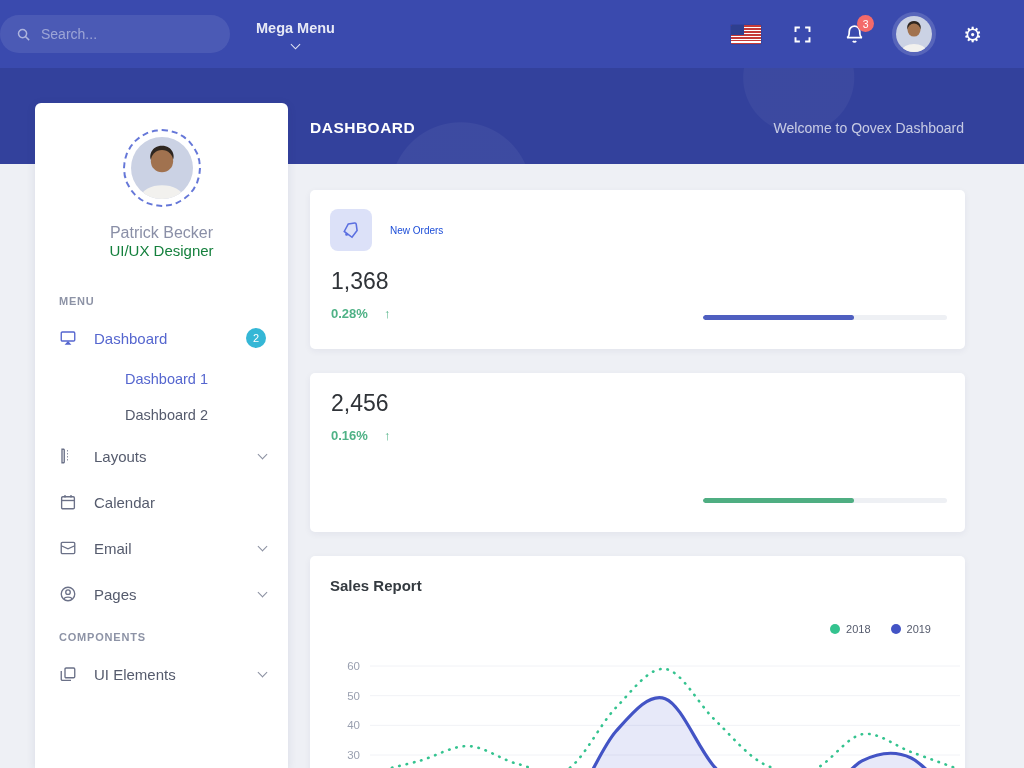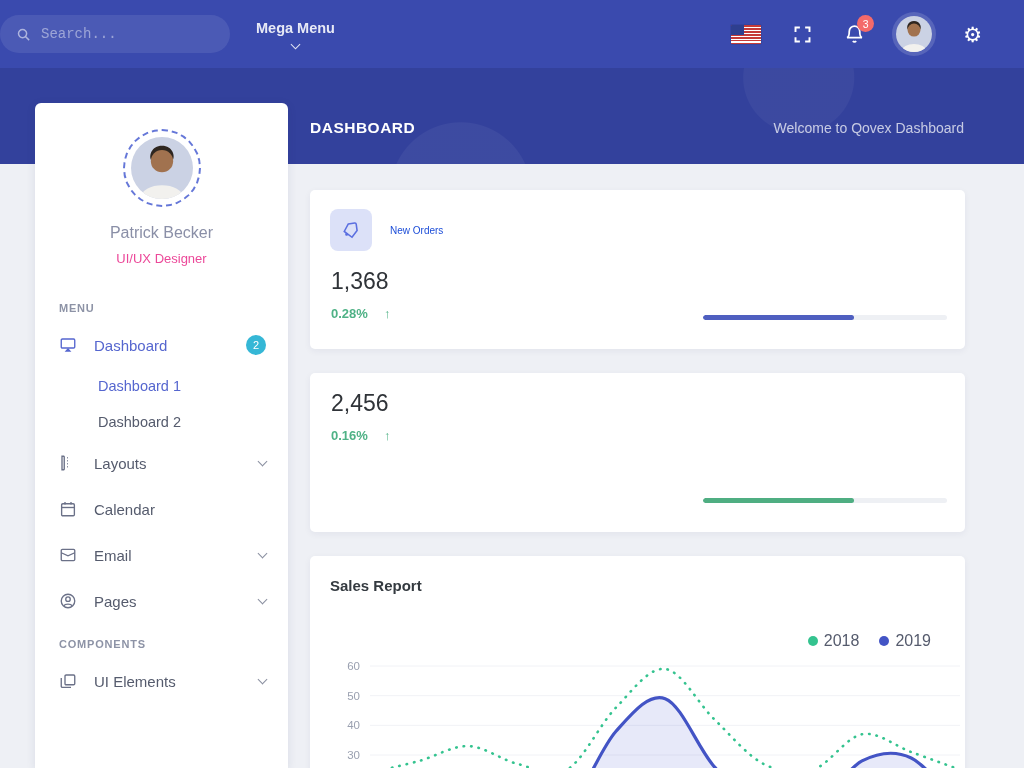--- a/index.html
+++ b/index.html
@@ -8,21 +8,21 @@
   #stage { position:relative; width:1024px; height:768px; overflow:hidden; background:#eef0f5; }
 
   
   .topbar { position:absolute; top:0; left:0; right:0; height:68px; background:#3a4aae; z-index:6;
             display:flex; align-items:center; }
   .brand { width:310px; display:flex; align-items:center; gap:9px; padding-left:58px; flex:none; }
   .brand-text { color:#fff; font-size:19px; font-weight:bold; letter-spacing:2.5px; }
   .search-box { width:230px; height:38px; background:rgba(255,255,255,0.09); border-radius:30px;
                 display:flex; align-items:center; padding:0 16px; gap:10px; flex:none; }
   .search-box input { background:transparent; border:none; outline:none; color:#fff; font-size:14px; width:100%;
-                      font-family:Liberation Mono, monospace; }
+                      font-family:Liberation Sans, sans-serif; }
   .search-box input::placeholder { color:rgba(255,255,255,0.45); }
   .mega-menu { margin-left:26px; display:flex; align-items:center; gap:9px;
                color:rgba(255,255,255,0.88); font-size:14.5px; cursor:pointer;flex-direction:column; }
   .chev-down-white { width:7px; height:7px; border-right:1.6px solid rgba(255,255,255,0.85);
                      border-bottom:1.6px solid rgba(255,255,255,0.85); transform:rotate(45deg); margin-top:-4px; }
   .topbar-right { margin-left:auto; display:flex; align-items:center; gap:31px; padding-right:42px; }
   .flag { width:30px; height:19px; position:relative; border-radius:1px; overflow:hidden;
           background:repeating-linear-gradient(180deg,#c53a38 0 1.5px,#ffffff 1.5px 3px); box-shadow:0 0 0 1px rgba(0,0,0,0.08); }
   .flag .canton { position:absolute; top:0; left:0; width:13px; height:10px; background:#2e3f8f; }
   .icon-btn { position:relative; color:#fff; display:flex; align-items:center; justify-content:center; cursor:pointer; }
@@ -41,54 +41,54 @@
   .page-subtitle { color:rgba(255,255,255,0.72); font-size:14px; }
 
   
   .sidebar { position:absolute; top:103px; left:35px; width:253px; bottom:0; background:#fff;
              border-radius:6px 6px 0 0; box-shadow:0 2px 10px rgba(30,40,90,0.10); z-index:5; }
   .profile { text-align:center; padding-top:26px; }
   .avatar-ring { width:78px; height:78px; margin:0 auto; border:2px dashed #6577d8; border-radius:50%;
                  display:flex; align-items:center; justify-content:center; }
   .avatar-img { width:62px; height:62px; border-radius:50%; overflow:hidden; }
   .profile-name { margin-top:17px; font-size:16px; color:#8a8fa7; }
-  .profile-role { margin-top:9px; font-size:13px; color:#ec4899; }
+  .profile-role { font-size:15px; color:#15803d; }
   .menu-label { padding:0 24px; margin-top:36px; margin-bottom:8px; font-size:11px; font-weight:bold;
                 color:#8d93a6; letter-spacing:0.8px; }
   .menu-label.second { margin-top:14px; }
   .menu-item { height:46px; display:flex; align-items:center; padding:0 22px 0 24px;
                color:#555b6d; font-size:15px; gap:15px; cursor:pointer; }
   .menu-item .mi-icon { width:20px; display:flex; color:#6b7188; }
   .menu-item.active, .menu-item.active .mi-icon { color:#5566cf; }
   .badge-pill { margin-left:auto; width:20px; height:20px; border-radius:50%; background:#35b7d6;
                 color:#fff; font-size:11px; display:flex; align-items:center; justify-content:center; }
   .chev-down { margin-left:auto; width:7px; height:7px; border-right:1.6px solid #8a8fa0;
                border-bottom:1.6px solid #8a8fa0; transform:rotate(45deg); margin-top:-4px; }
-  .sub-item { height:36px; display:flex; align-items:center; padding-left:63px; font-size:14.5px;
+  .sub-item { height:36px; display:flex; align-items:center; padding-left:90px; font-size:14.5px;
               color:#555b6d; cursor:pointer; }
   .sub-item.active { color:#5566cf; }
 
   
   .card { position:absolute; left:310px; width:655px; background:#fff; border-radius:5px;
           box-shadow:0 2px 7px rgba(30,40,90,0.06); z-index:3; }
   #card-orders { top:190px; height:159px; }
   #card-users  { top:373px; height:159px; }
   #card-sales  { top:556px; height:360px; }
   .stat-head { display:flex; align-items:center; gap:18px; padding:19px 20px 0 20px; }
   .icon-tile { width:42px; height:42px; border-radius:8px; background:#dce1f8; color:#5b6fe0;
                display:flex; align-items:center; justify-content:center; flex:none; }
   .stat-title { font-size:10px; color:#1d4ed8; }
   .stat-value { padding:17px 20px 0 21px; font-size:23px; color:#2f3338; }
   .stat-change { padding:11px 20px 0 21px; font-size:13px; color:#4fb286; display:flex; gap:16px; align-items:center;font-weight:bold; }
   .progress-track { position:absolute; right:18px; bottom:29px; width:244px; height:5px;
                     background:#eef0f4; border-radius:3px; overflow:hidden; }
   .progress-fill { height:100%; border-radius:3px; }
   .sales-title { padding:21px 20px 0 20px; font-size:15px; font-weight:bold; color:#343a40; }
-  .legend { position:absolute; top:76px; right:34px; display:flex; gap:20px; align-items:center;
-            font-size:16px; color:#555b6d; }
+  .legend { position:absolute; top:67px; right:34px; display:flex; gap:20px; align-items:center;
+            font-size:11px; color:#555b6d; }
   .legend-item { display:flex; align-items:center; gap:6px; }
   .legend-dot { width:10px; height:10px; border-radius:50%; }
   #sales-chart { position:absolute; top:92px; left:10px; }
 </style>
 </head>
 <body>
 
 <div id="stage">
 
   <div class="topbar">

